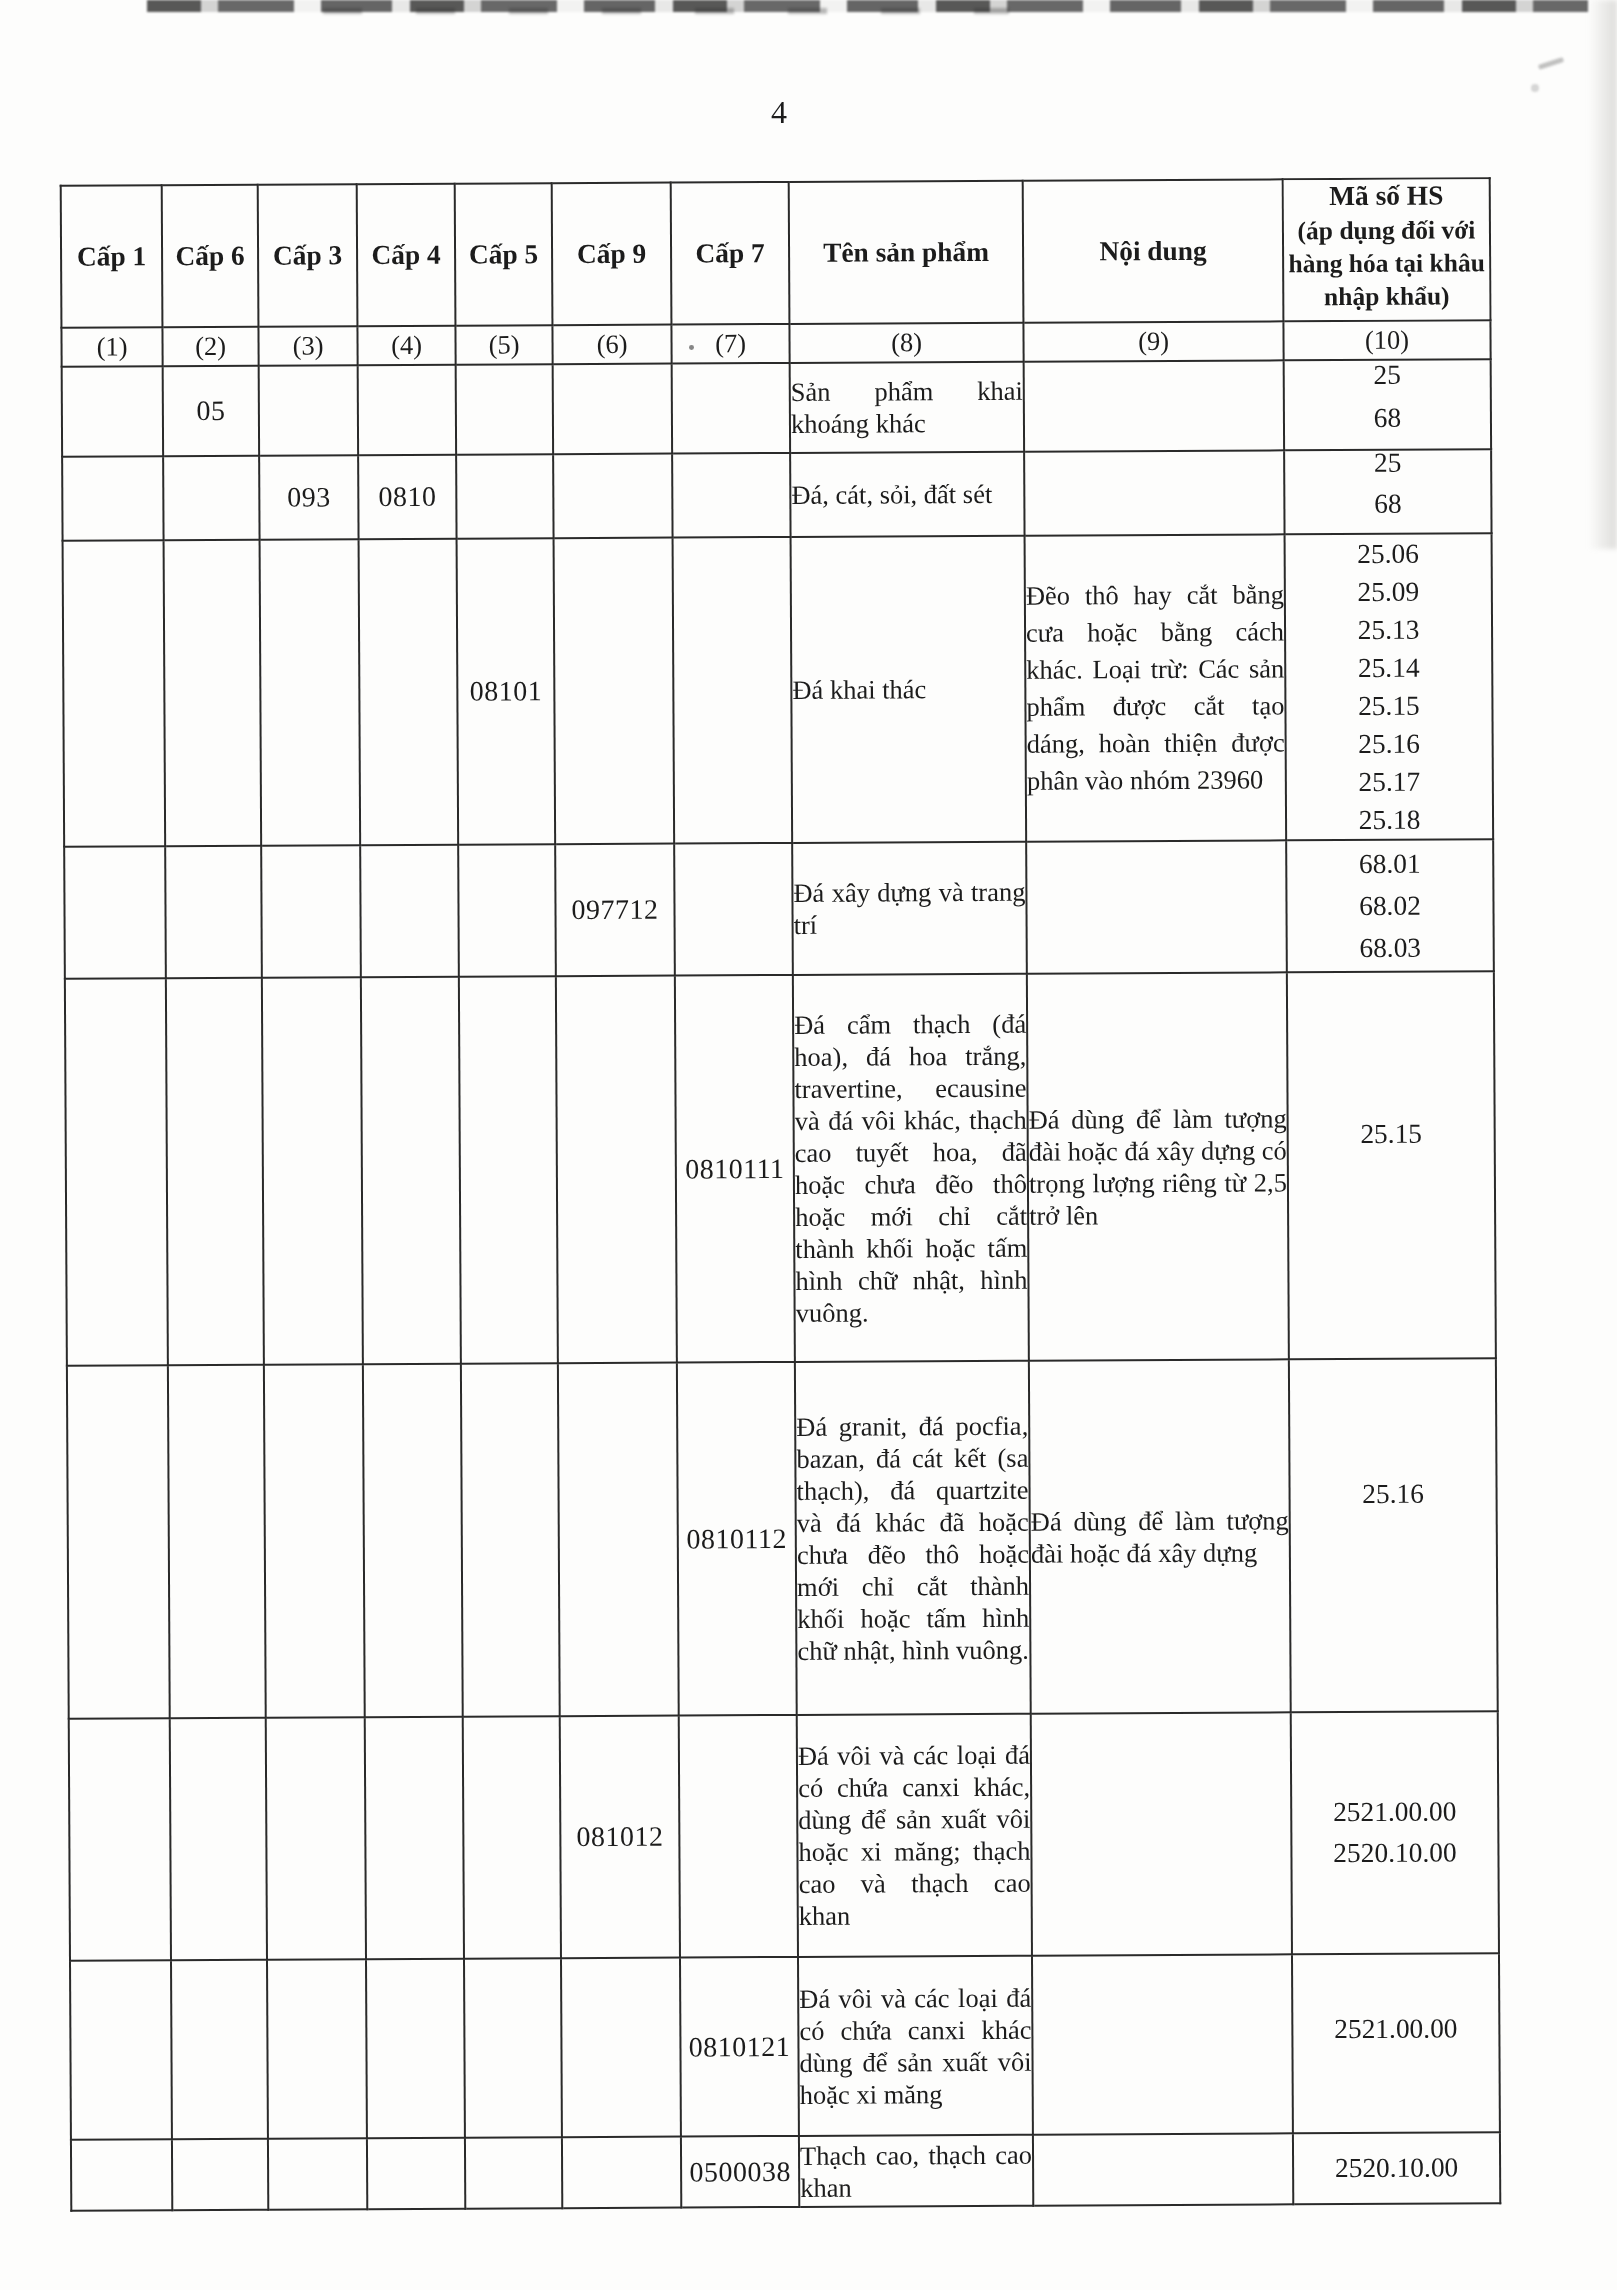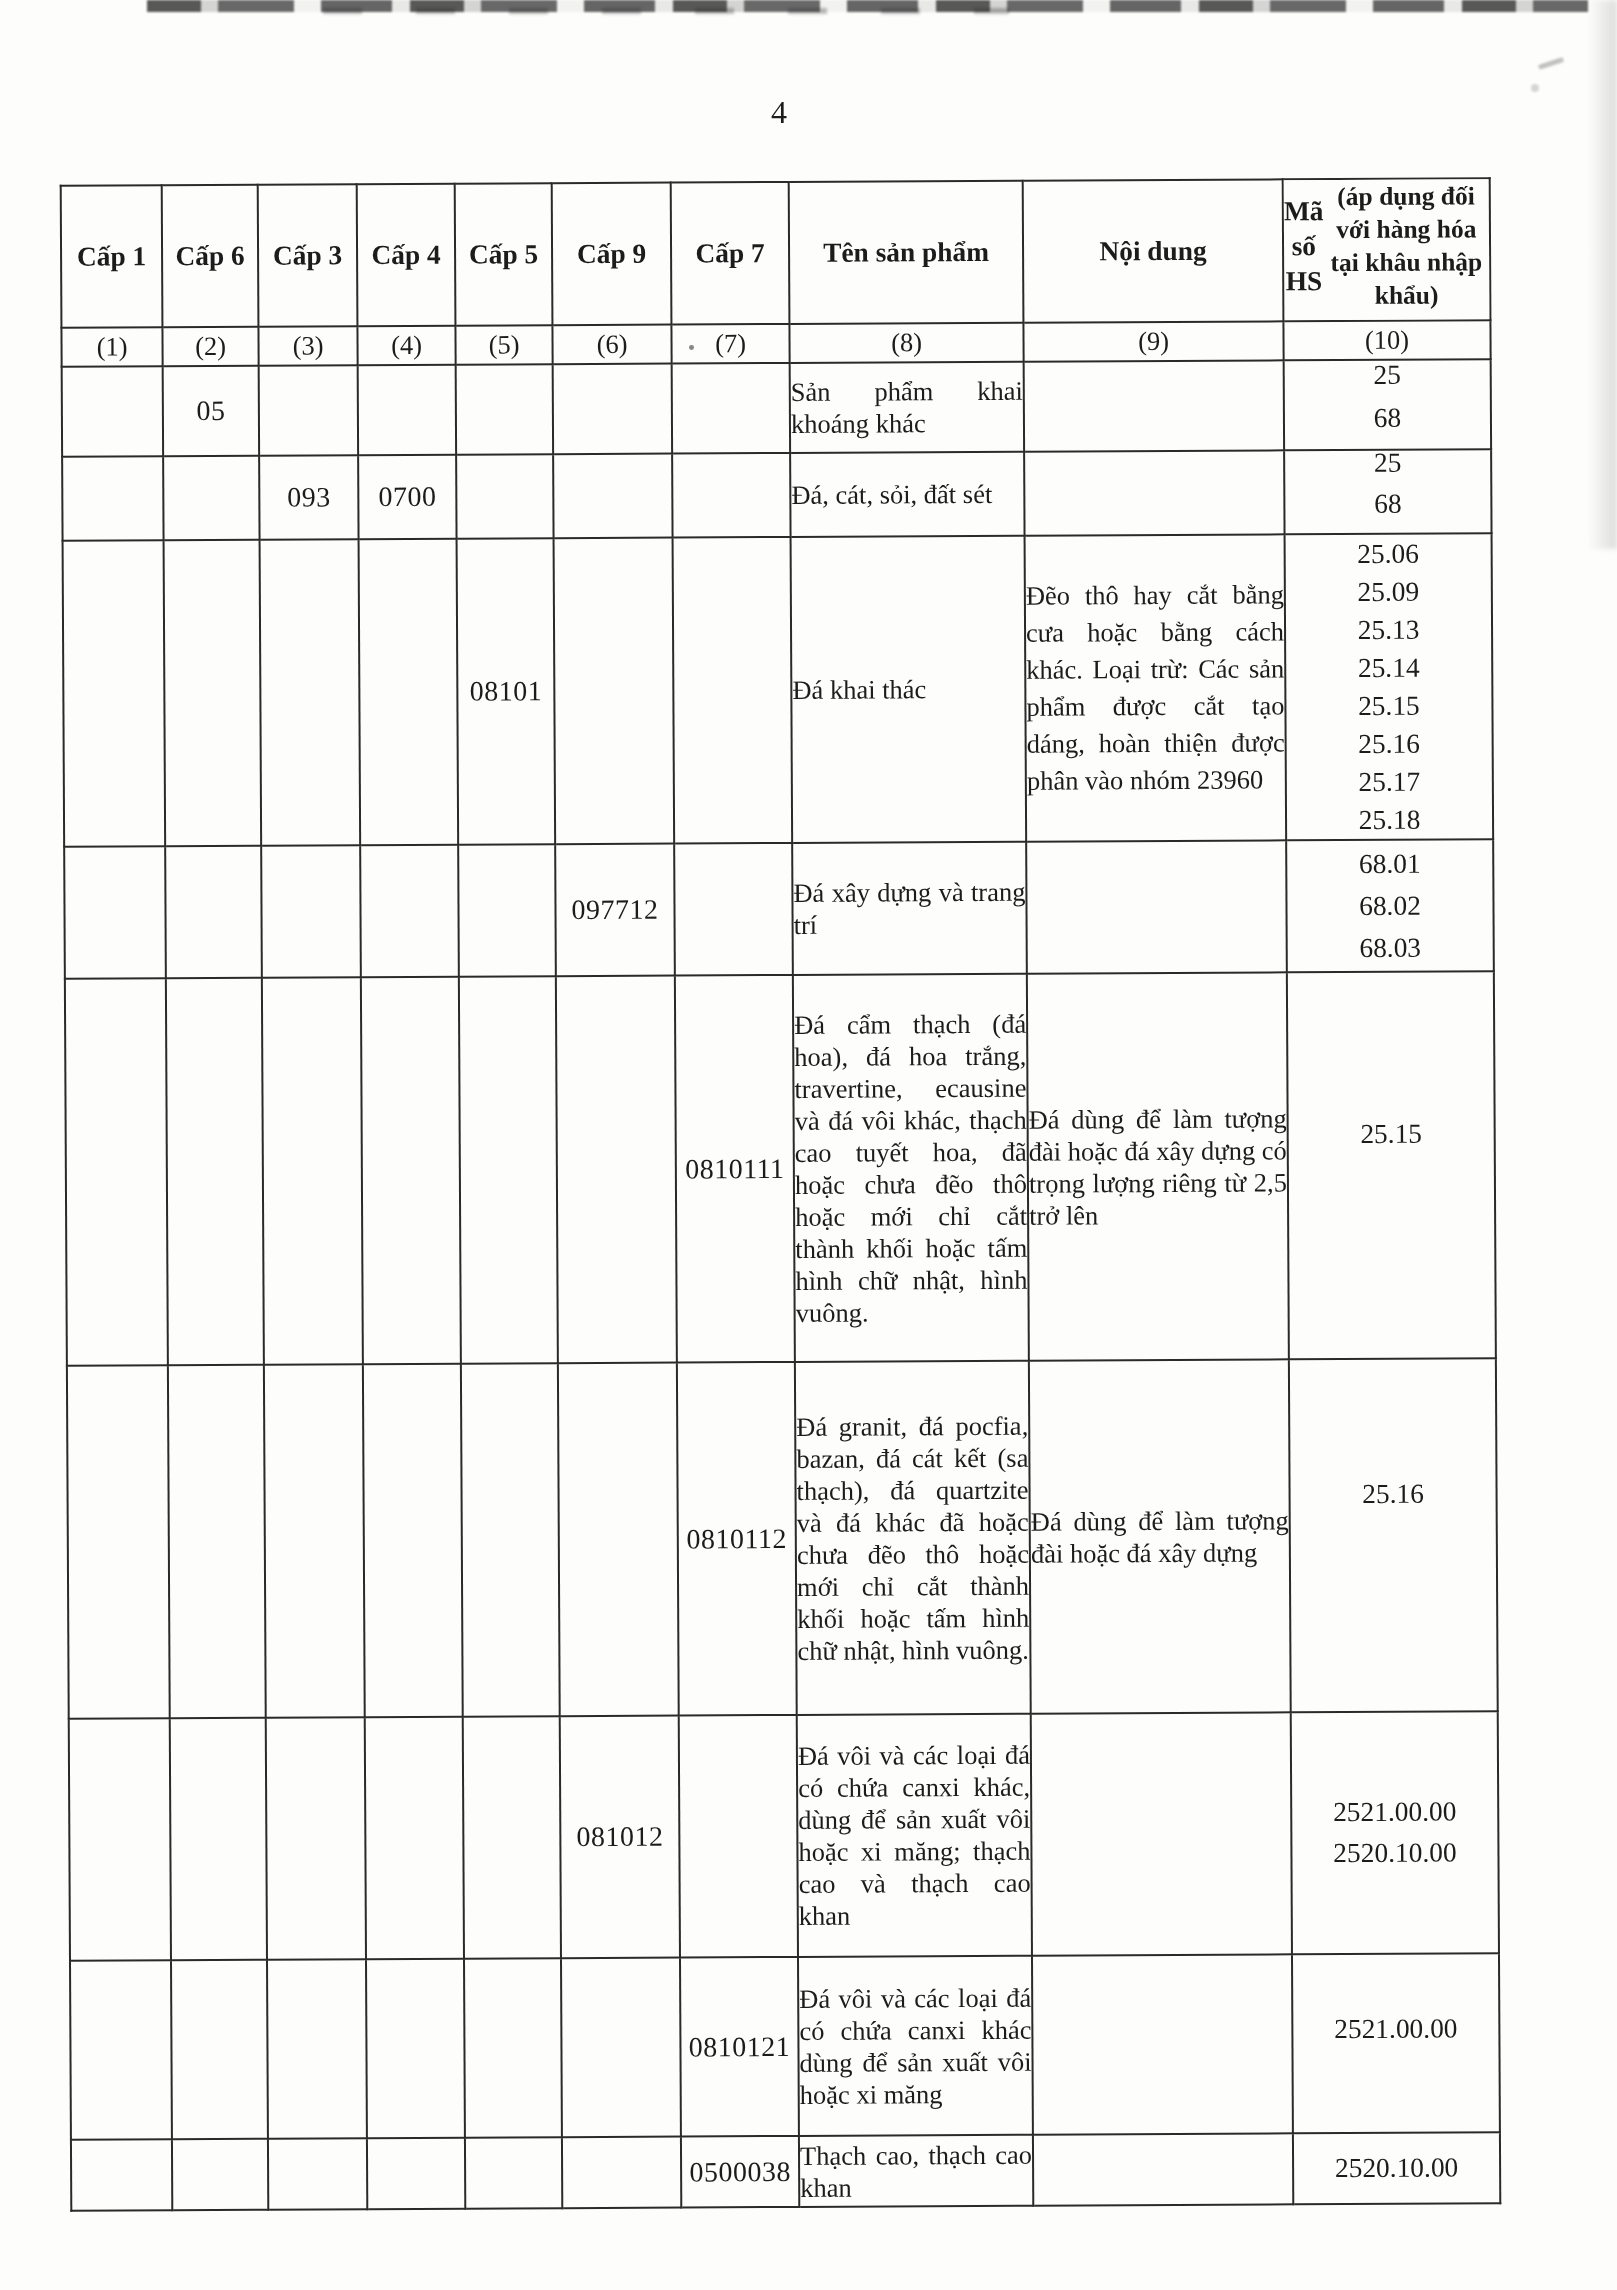--- a/index.html
+++ b/index.html
@@ -70,21 +70,21 @@
   tr.nrow{height:39px;}
   tr.r0{height:90px;} tr.r1{height:83px;} tr.r2{height:304px;}
   tr.r3{height:132px;} tr.r4{height:387px;} tr.r5{height:353px;}
   tr.r6{height:242px;} tr.r7{height:179px;} tr.r8{height:71px;}
   th.cap-th{font-size:27.4px;font-weight:bold;text-align:center;}
   th.hs-th{position:relative;}
   .hs-header-box{
     position:absolute;left:-2px;right:-2px;top:-9.8px;bottom:0;
     background:#fdfdfc;
     border:2.5px solid #2a2a2a;border-bottom:none;
-    display:flex;flex-direction:row;justify-content:center;align-items:center;
+    display:flex;flex-direction:column;justify-content:center;align-items:center;
     font-weight:bold;text-align:center;
   }
   .hs-header-title{font-size:27.4px;line-height:35px;}
   .hs-header-sub{font-size:25.5px;line-height:33px;padding:0 3.9px;}
   td.num{font-size:26.5px;text-align:center;}
   td.code{font-size:28px;text-align:center;letter-spacing:0.5px;}
   td.txt{
     font-size:26.5px;line-height:32px;
     padding:2.9px 8.8px;
     text-align:justify;text-align-last:left;
@@ -176,21 +176,21 @@
           <td class="hs hs-lh44">
             <span class="hs-line nudge-up">25</span>
             <span class="hs-line nudge-up">68</span>
           </td>
         </tr>
 
         <tr class="r1">
           <td class="code"></td>
           <td class="code"></td>
           <td class="code">093</td>
-          <td class="code">0700</td>
+          <td class="code">0810</td>
           <td class="code"></td>
           <td class="code"></td>
           <td class="code"></td>
           <td class="txt">Đá, cát, sỏi, đất sét</td>
           <td class="txt"></td>
           <td class="hs hs-lh42">
             <span class="hs-line nudge-up">25</span>
             <span class="hs-line nudge-up">68</span>
           </td>
         </tr>

